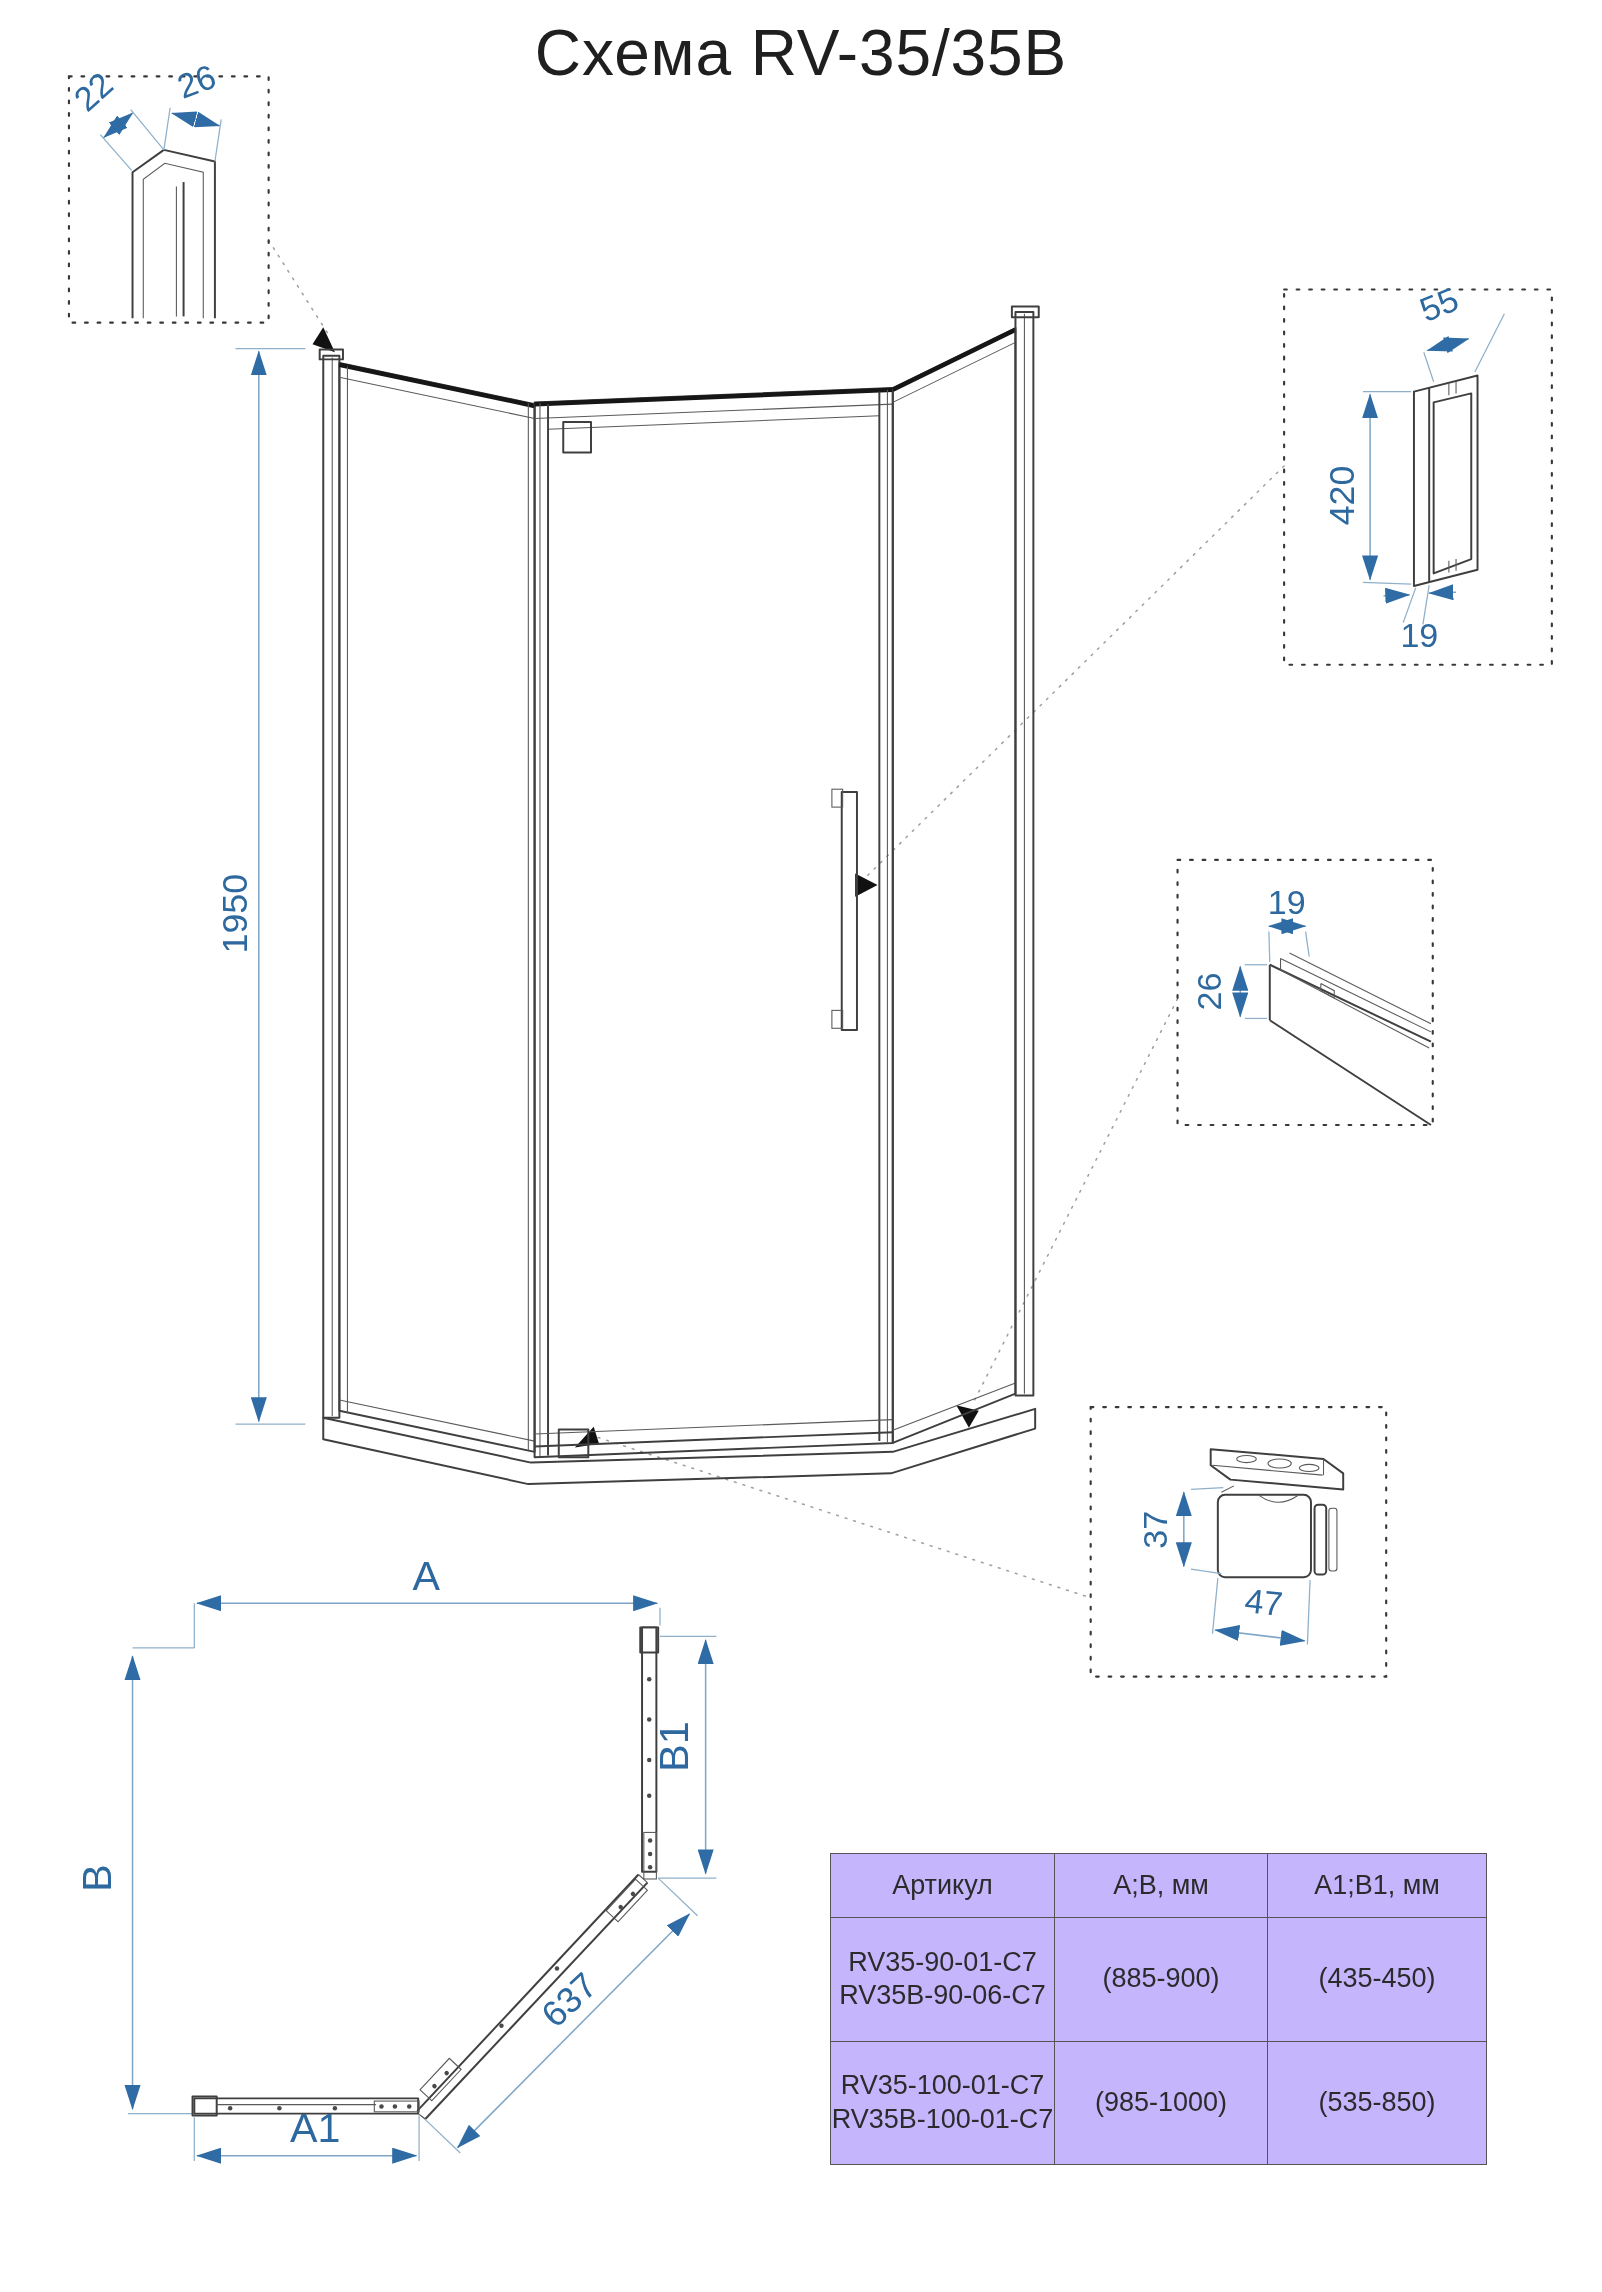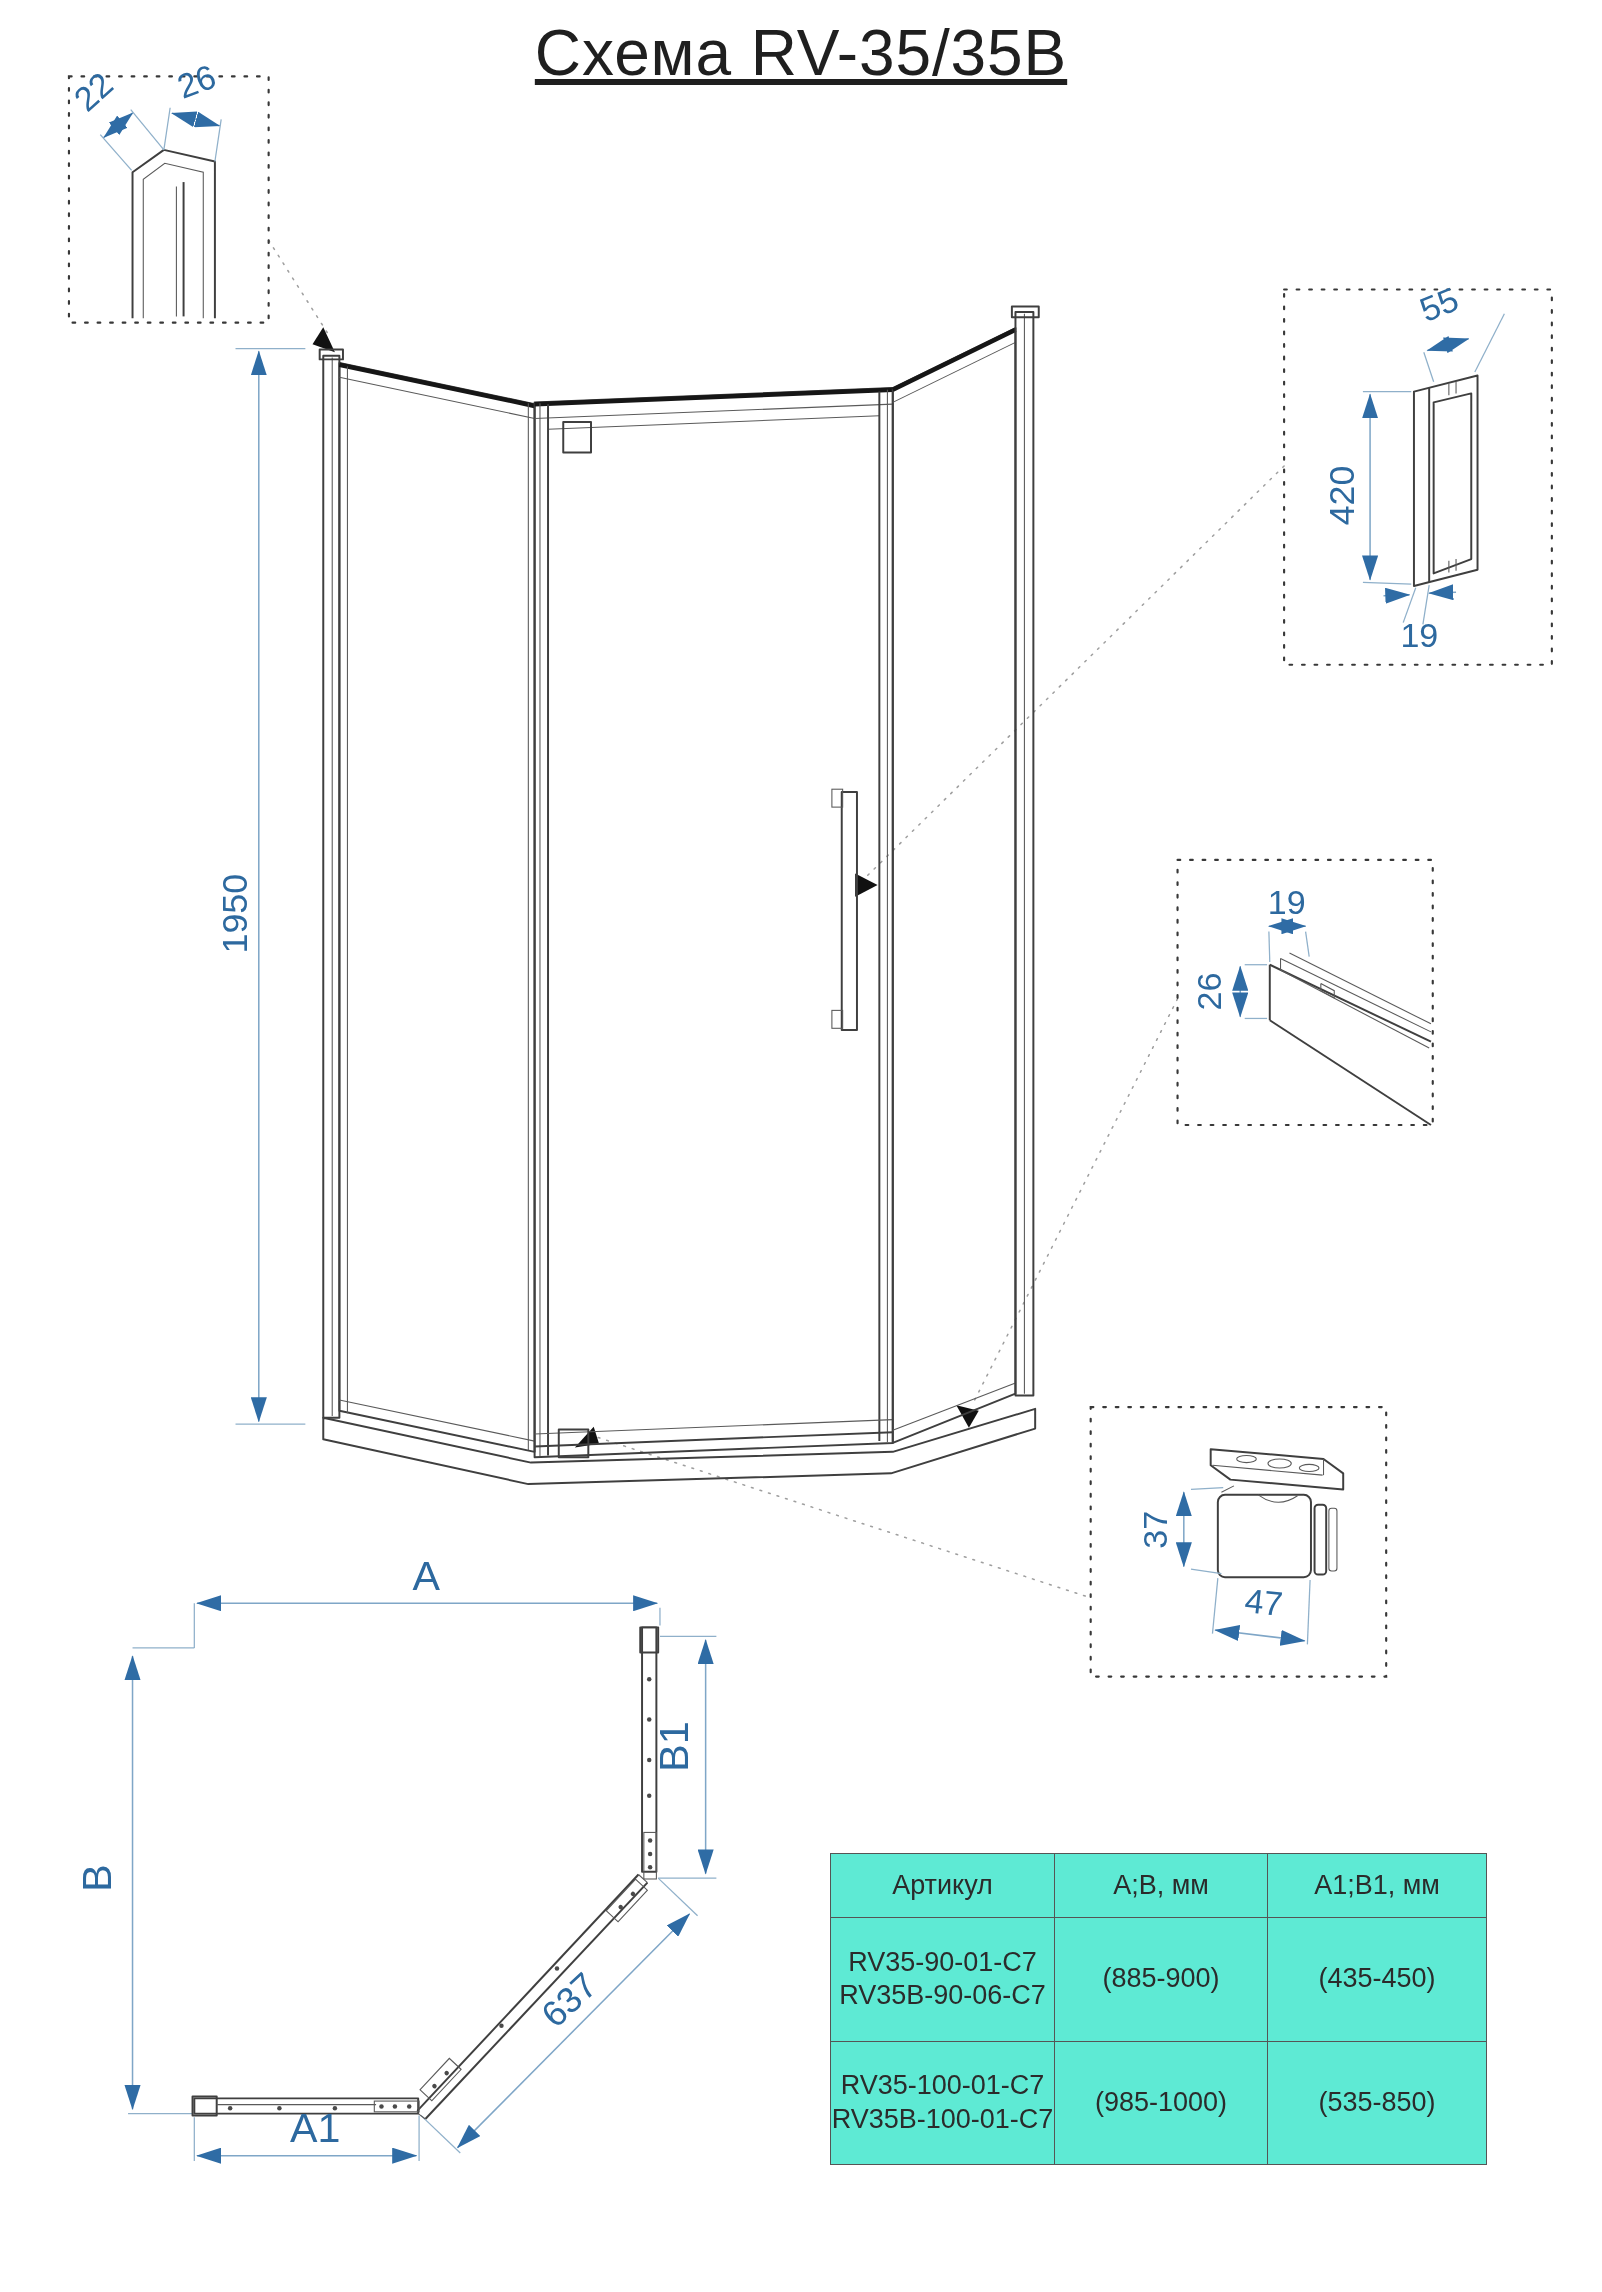--- a/index.html
+++ b/index.html
@@ -1,19 +1,19 @@
 <!DOCTYPE html>
 <html style="font-size:14.3px"><head>
 <meta charset="utf-8">
 <style>
   html,body{margin:0;padding:0;background:#ffffff;}
   .page{position:relative;width:1602px;height:2293px;background:#ffffff;overflow:hidden;
         font-family:"Liberation Sans", sans-serif;}
   .title{position:absolute;left:0;top:16px;width:1602px;text-align:center;
-         font-size:64px;font-weight:400;color:#1f1f1f;letter-spacing:0.9px;margin:0;text-decoration:underline;}
+         font-size:64px;font-weight:400;color:#1f1f1f;letter-spacing:0.9px;margin:0;}
   svg.drawing{position:absolute;left:0;top:0;}
   svg text{font-family:"Liberation Sans", sans-serif;}
 
   
   .ln  {stroke:#3f3f3f;stroke-width:2.2;fill:none;stroke-linejoin:round;}
   .ln1 {stroke:#5a5a5a;stroke-width:1.2;fill:none;}
   .band{stroke:#161616;stroke-width:5;fill:none;}
   .dash{fill:none;stroke:#383838;stroke-width:2.4;stroke-dasharray:3 11;stroke-linecap:round;}
   .lead{fill:none;stroke:#9f9f9f;stroke-width:1.7;stroke-dasharray:2 8;stroke-linecap:round;}
   .dim {stroke:#7fa6c7;stroke-width:1.7;fill:none;
@@ -21,21 +21,21 @@
   .dime{stroke:#7fa6c7;stroke-width:1.7;fill:none;marker-end:url(#dimarrow);}
   .ext {stroke:#8fb0ca;stroke-width:1.4;fill:none;}
   .dtxt{fill:#2d699f;font-size:40px;text-anchor:middle;}
   .dtxt-s{fill:#2d699f;font-size:38px;text-anchor:middle;}
   .dtxt-l{fill:#2d699f;font-size:46px;text-anchor:middle;}
   .hole{fill:#4a4a4a;}
   .blk {fill:#111111;}
 
   
   .size-table{position:absolute;left:830px;top:1853px;width:656px;height:312px;
-              border-collapse:collapse;table-layout:fixed;background:#5eead4;}
+              border-collapse:collapse;table-layout:fixed;background:#c4b5fd;}
   .size-table th,.size-table td{border:1.8px solid #555;text-align:center;vertical-align:middle;
               font-size:27px;font-weight:400;color:#2b2b2b;padding:0;line-height:1.25;}
   .size-table th{height:63px;}
   .size-table td{height:81px;}
   td.article{white-space:pre-line;}
 </style>
 </head>
 <body>
 
 <div class="page">

